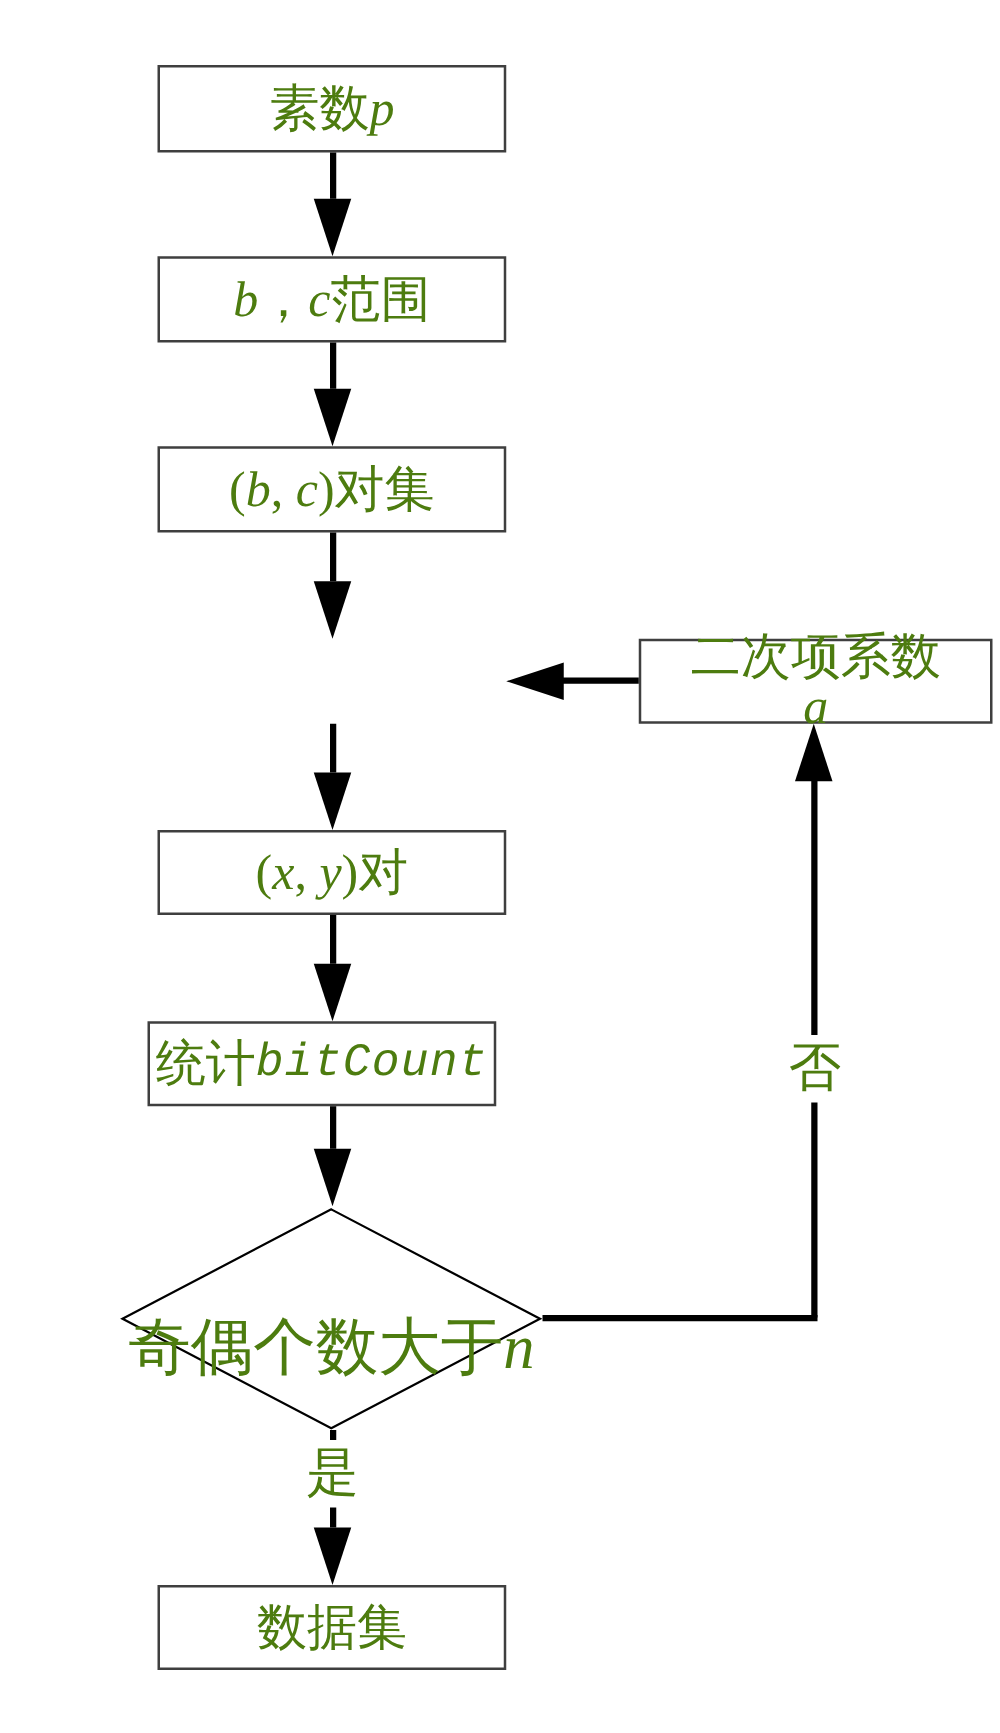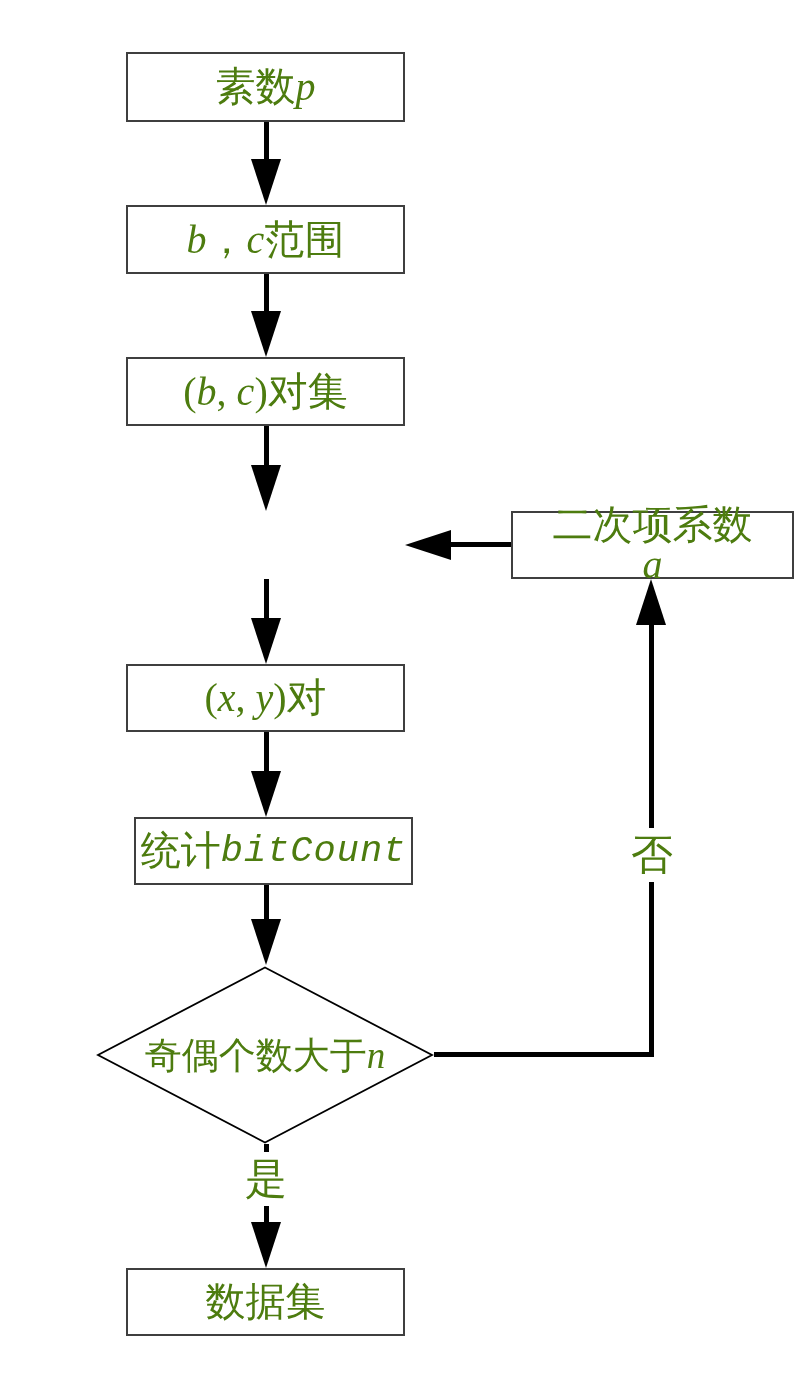--- a/index.html
+++ b/index.html
@@ -54,26 +54,26 @@
     position: absolute;
     background: #ffffff;
     font-size: 42px;
     line-height: 1;
     padding: 6px 1px;
     transform: translateX(-50%);
   }
   .diamond-svg { position: absolute; left: 52px; top: 966px; }
   .diamond-label {
     position: absolute;
-    left: 52px; top: 966px;
+    left: 52px; top: 988px;
     width: 338px; height: 178px;
     display: flex;
     align-items: center;
     justify-content: center;
-    font-size: 37px;
+    font-size: 50px;
     line-height: 1;
   }
 </style>
 </head>
 <body>
 
 <div class="canvas">
 
   <div class="box" style="left:82px; top:52px; width:279px; height:70px;">
     <span class="seg">素数</span>
@@ -120,21 +120,21 @@
     <span class="seg">(</span>
       <span class="seg v">x</span>
       <span class="seg">, </span>
       <span class="seg v">y</span>
       <span class="seg">)对</span>
   </div>
 
   <div class="vline" style="left:220px; top:732px; height:39px;"></div>
   <div class="tri tri-down" style="left:207px; top:771px;"></div>
 
-  <div class="box" style="left:90px; top:817px; width:279px; height:68px;">
+  <div class="box" style="left:74px; top:817px; width:279px; height:68px;">
     <span class="seg">统计</span>
       <span class="seg mono-v">bitCount</span>
   </div>
 
   <div class="vline" style="left:220px; top:885px; height:34px;"></div>
   <div class="tri tri-down" style="left:207px; top:919px;"></div>
 
   <svg class="diamond-svg" width="338" height="178" viewBox="0 0 338 178">
     <polygon points="169,1.5 336,89 169,176.5 2,89" fill="#ffffff" stroke="#000000" stroke-width="1.8"></polygon>
   </svg>

